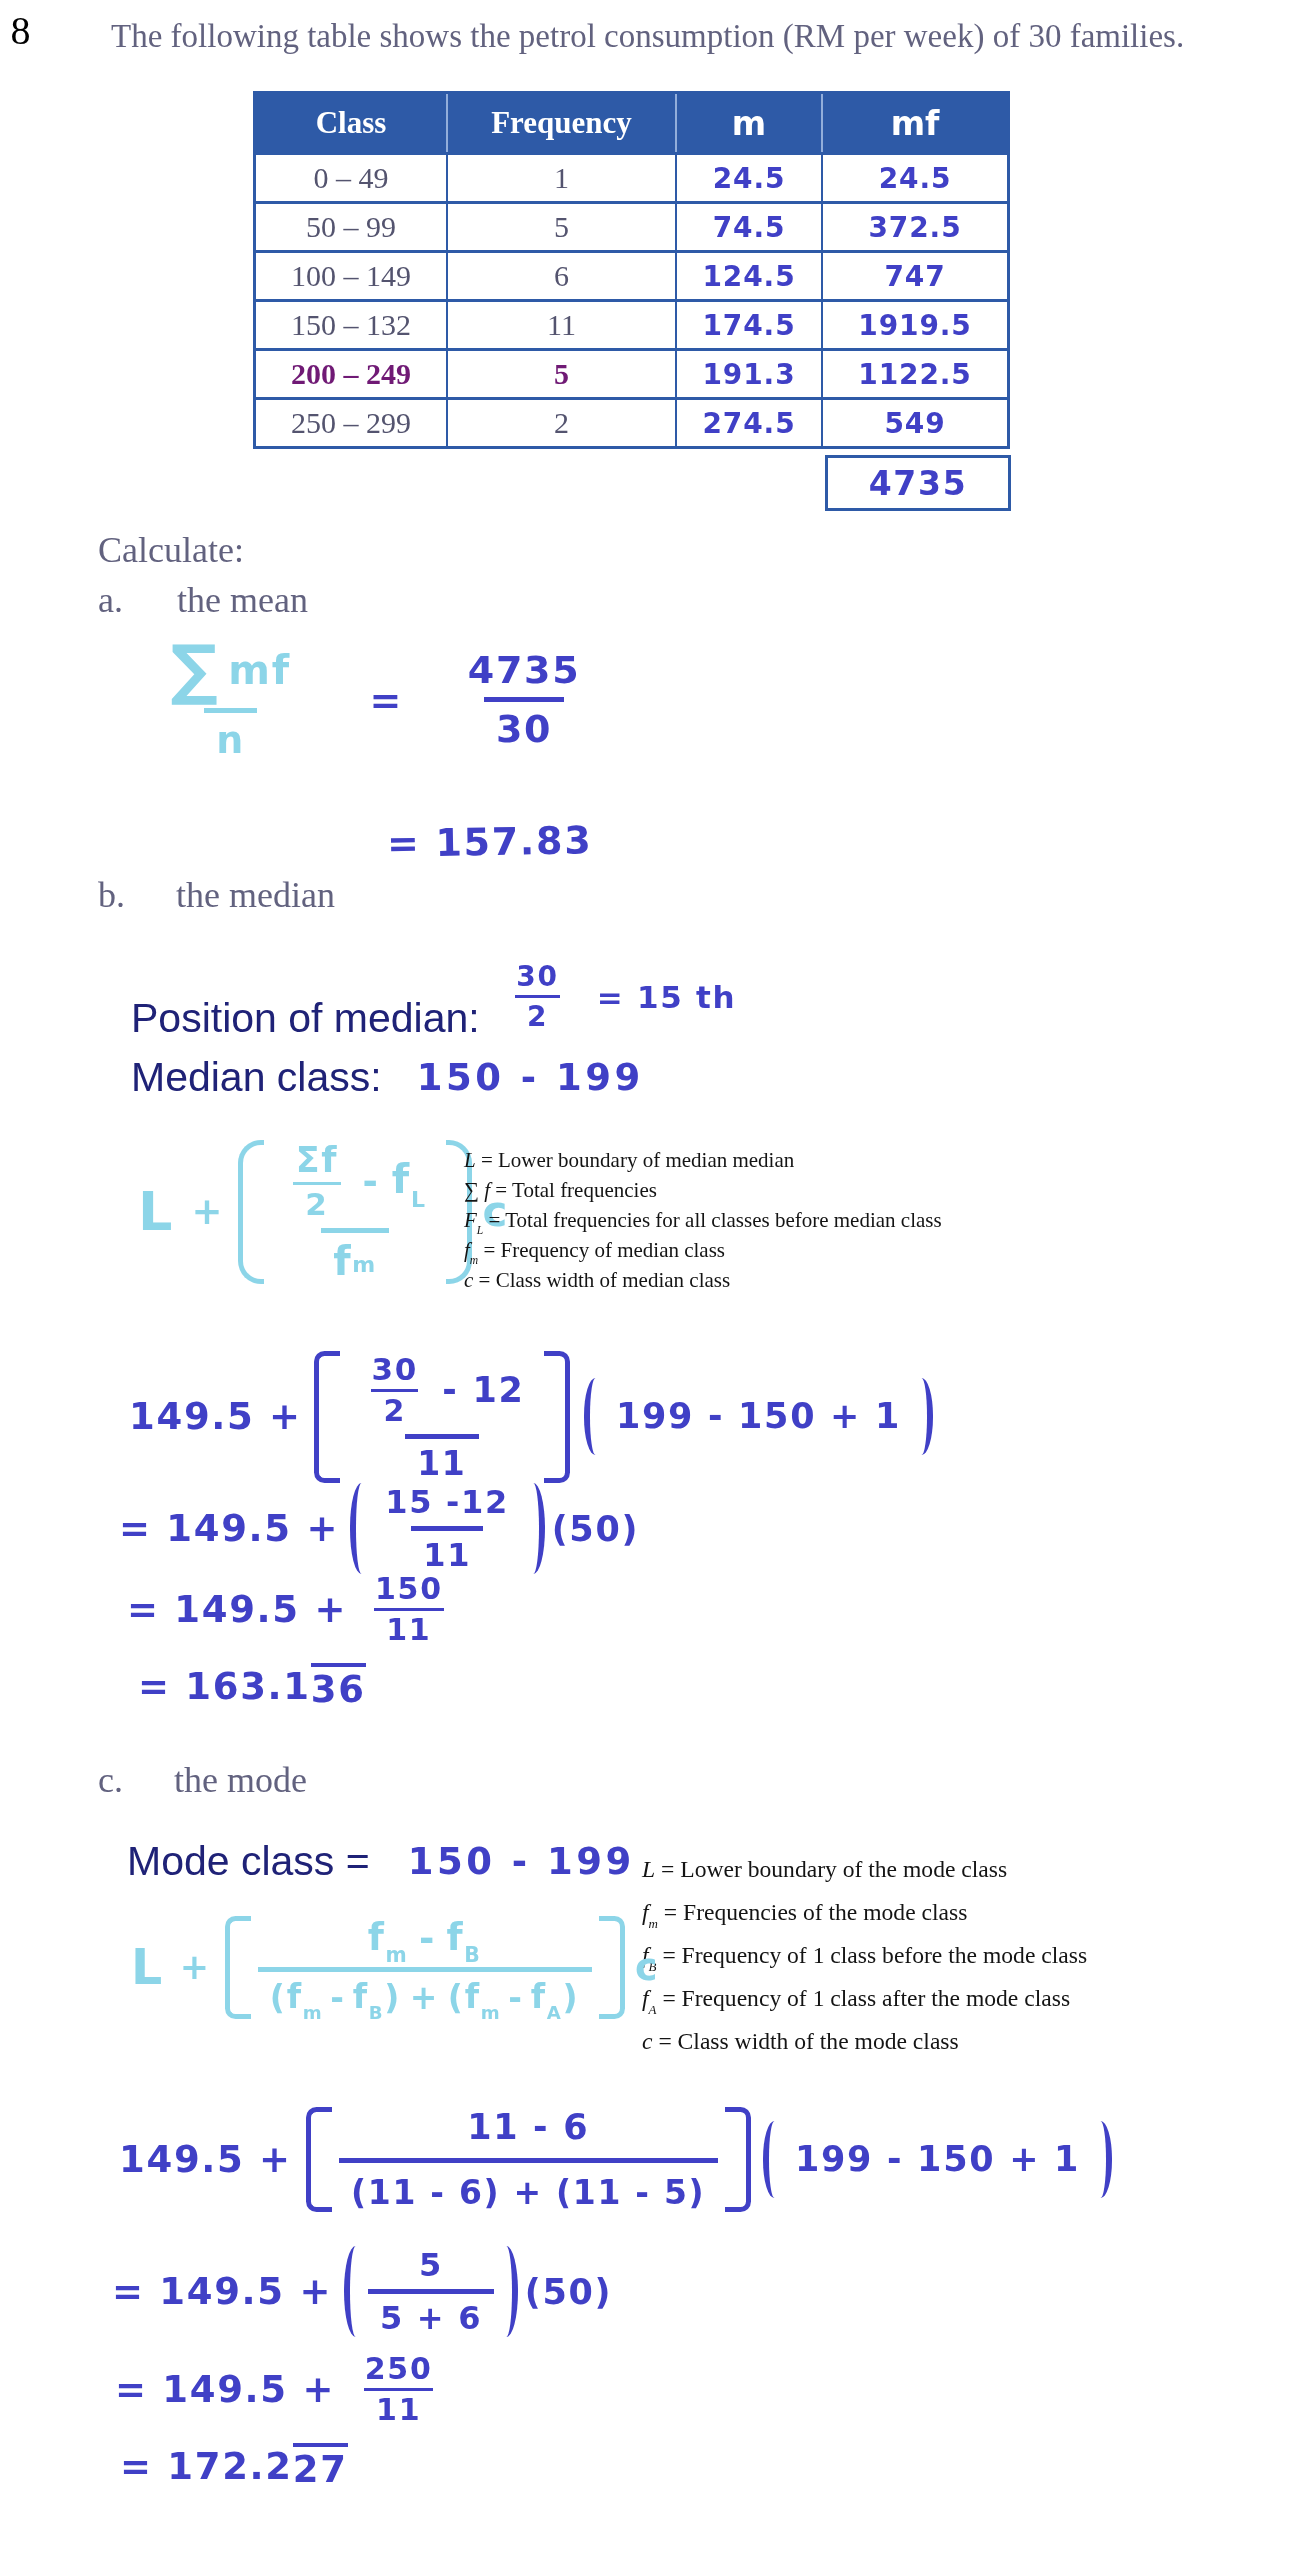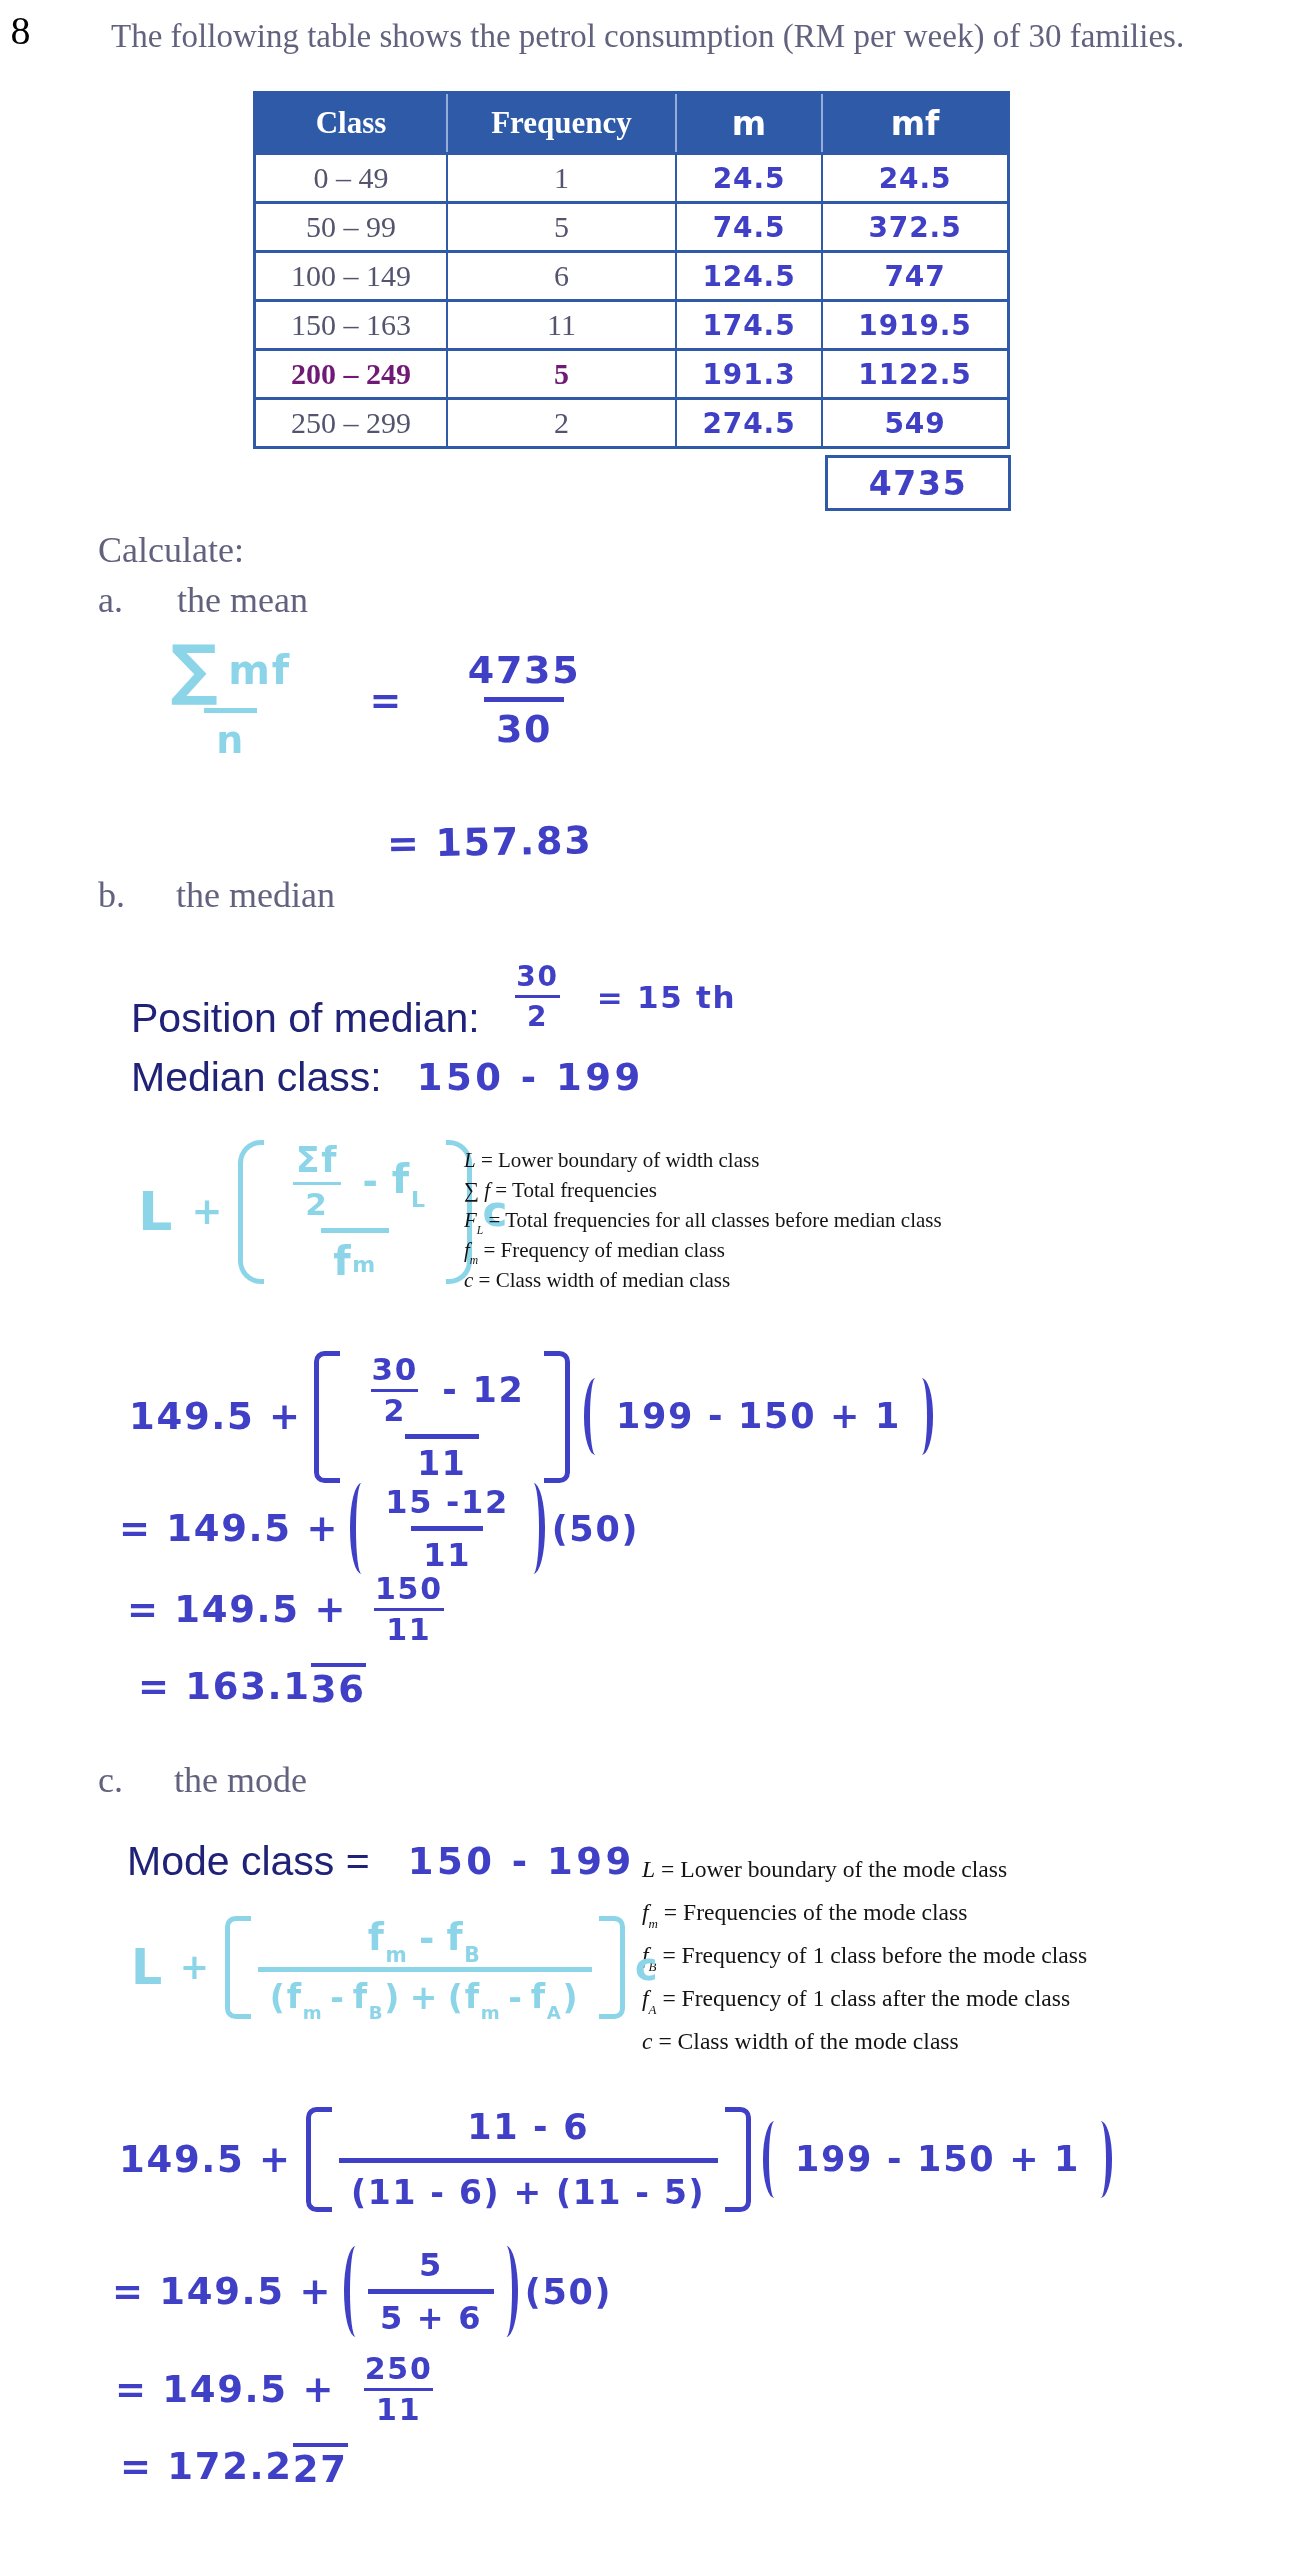--- a/index.html
+++ b/index.html
@@ -77,21 +77,21 @@
       <div class="td w3 tdm">74.5</div>
       <div class="td w4 tdm">372.5</div>
     </div>
     <div class="tr">
       <div class="td w1 tprint">100 – 149</div>
       <div class="td w2 tprint">6</div>
       <div class="td w3 tdm">124.5</div>
       <div class="td w4 tdm">747</div>
     </div>
     <div class="tr">
-      <div class="td w1 tprint">150 – 163</div>
+      <div class="td w1 tprint">150 – 132</div>
       <div class="td w2 tprint">11</div>
       <div class="td w3 tdm">174.5</div>
       <div class="td w4 tdm">1919.5</div>
     </div>
     <div class="tr boldrow">
       <div class="td w1 tprint">200 – 249</div>
       <div class="td w2 tprint">5</div>
       <div class="td w3 tdm">191.3</div>
       <div class="td w4 tdm">1122.5</div>
     </div>
@@ -161,21 +161,21 @@
       <span class="den" style="font-size:40px;">
         <span>f</span>
           <sub>m</sub>
       </span>
     </span>
     <span class="sqb rnd r"></span>
     <span style="font-size:42px;margin-left:10.5px;">c</span>
   </div>
 
   <div class="abs legend" style="left:464px;top:1145px;font-size:21px;line-height:30px;">
-    <div><span class="lsym">L</span><sub></sub> <span>= Lower boundary of width class</span></div>
+    <div><span class="lsym">L</span><sub></sub> <span>= Lower boundary of median median</span></div>
     <div><span class="lsym">∑ f</span><sub></sub> <span>= Total frequencies</span></div>
     <div><span class="lsym">F</span><sub class="lsym">L</sub> <span>= Total frequencies for all classes before median class</span></div>
     <div><span class="lsym">f</span><sub class="lsym">m</sub> <span>= Frequency of median class</span></div>
     <div><span class="lsym">c</span><sub></sub> <span>= Class width of median class</span></div>
   </div>
 
   <div class="mrow ink" style="left:129px;top:1351px;">
     <span style="font-size:37px;">149.5 +</span>
     <span class="sqb l" style="margin-left:12.2px;"></span>
     <span class="frac">

